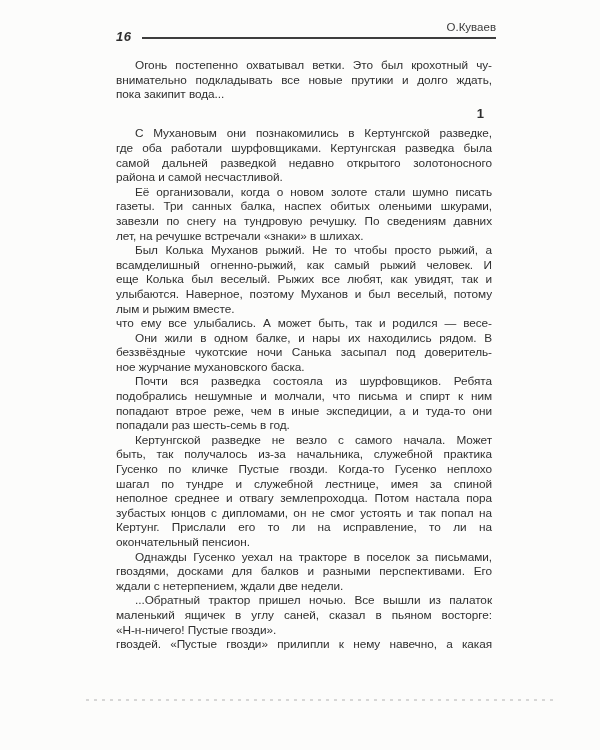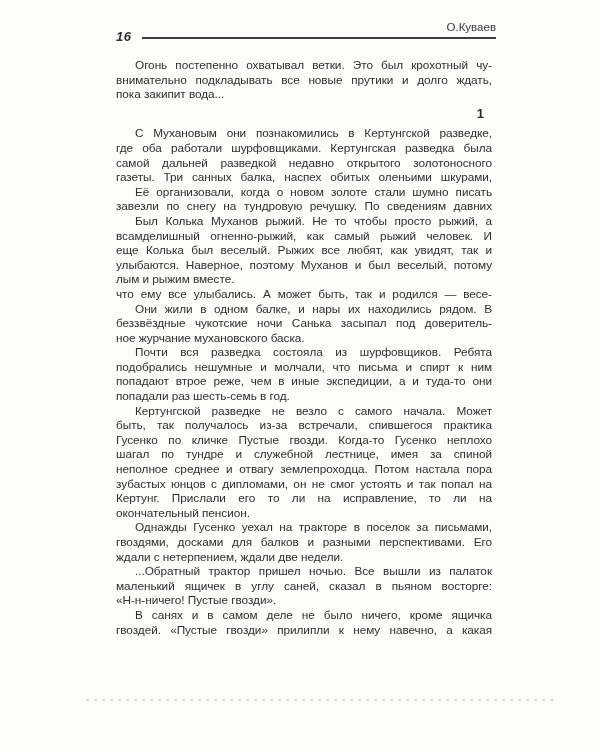--- a/index.html
+++ b/index.html
@@ -105,25 +105,27 @@
       <div class="paragraph">
         <div class="line first">Огонь постепенно охватывал ветки. Это был крохотный чу-</div>
         <div class="line">внимательно подкладывать все новые прутики и долго ждать,</div>
         <div class="line last">пока закипит вода...</div>
       </div>
       <div class="section-number">1</div>
       <div class="paragraph">
         <div class="line first">С Мухановым они познакомились в Кертунгской разведке,</div>
         <div class="line">где оба работали шурфовщиками. Кертунгская разведка была</div>
         <div class="line">самой дальней разведкой недавно открытого золотоносного</div>
+        <div class="line last">района и самой несчастливой.</div>
       </div>
       <div class="paragraph">
+        <div class="line first">Её организовали, когда о новом золоте стали шумно писать</div>
         <div class="line">газеты. Три санных балка, наспех обитых оленьими шкурами,</div>
-        <div class="line first">Её организовали, когда о новом золоте стали шумно писать</div>
         <div class="line">завезли по снегу на тундровую речушку. По сведениям давних</div>
+        <div class="line last">лет, на речушке встречали «знаки» в шлихах.</div>
       </div>
       <div class="paragraph">
         <div class="line first">Был Колька Муханов рыжий. Не то чтобы просто рыжий, а</div>
         <div class="line">всамделишный огненно-рыжий, как самый рыжий человек. И</div>
         <div class="line">еще Колька был веселый. Рыжих все любят, как увидят, так и</div>
         <div class="line">улыбаются. Наверное, поэтому Муханов и был веселый, потому</div>
         <div class="line last">лым и рыжим вместе.</div>
         <div class="line">что ему все улыбались.  А может быть, так и родился — весе-</div>
       </div>
       <div class="paragraph">
@@ -132,39 +134,38 @@
         <div class="line last">ное журчание мухановского баска.</div>
       </div>
       <div class="paragraph">
         <div class="line first">Почти вся разведка состояла из шурфовщиков. Ребята</div>
         <div class="line">подобрались нешумные и молчали, что письма и спирт к ним</div>
         <div class="line">попадают втрое реже, чем в иные экспедиции, а и туда-то они</div>
         <div class="line last">попадали раз шесть-семь в год.</div>
       </div>
       <div class="paragraph">
         <div class="line first">Кертунгской разведке не везло с самого начала. Может</div>
-        <div class="line">быть, так получалось из-за встречали, спившегося практика</div>
+        <div class="line">быть, так получалось из-за начальника, служебной практика</div>
         <div class="line">Гусенко по кличке Пустые гвозди. Когда-то Гусенко неплохо</div>
         <div class="line">шагал по тундре и служебной лестнице, имея за спиной</div>
         <div class="line">неполное среднее и отвагу землепроходца. Потом настала пора</div>
         <div class="line">зубастых юнцов с дипломами, он не смог устоять и так попал на</div>
         <div class="line">Кертунг. Прислали его то ли на исправление, то ли на</div>
         <div class="line last">окончательный пенсион.</div>
       </div>
       <div class="paragraph">
         <div class="line first">Однажды Гусенко уехал на тракторе в поселок за письмами,</div>
         <div class="line">гвоздями, досками для балков и разными перспективами. Его</div>
         <div class="line last">ждали с нетерпением, ждали две недели.</div>
       </div>
       <div class="paragraph">
         <div class="line first">...Обратный трактор пришел ночью. Все вышли из палаток</div>
         <div class="line">маленький ящичек в углу саней, сказал в пьяном восторге:</div>
         <div class="line last">«Н-н-ничего! Пустые гвозди».</div>
       </div>
       <div class="paragraph">
-        <div class="line first">В санях и в самом деле не было ничего, кроме ящичка</div>
         <div class="line">гвоздей. «Пустые гвозди» прилипли к нему навечно, а какая</div>
       </div>
     </main>
 
   <div class="scan-artifact"></div>
 
 </div>
 
 </body></html>

